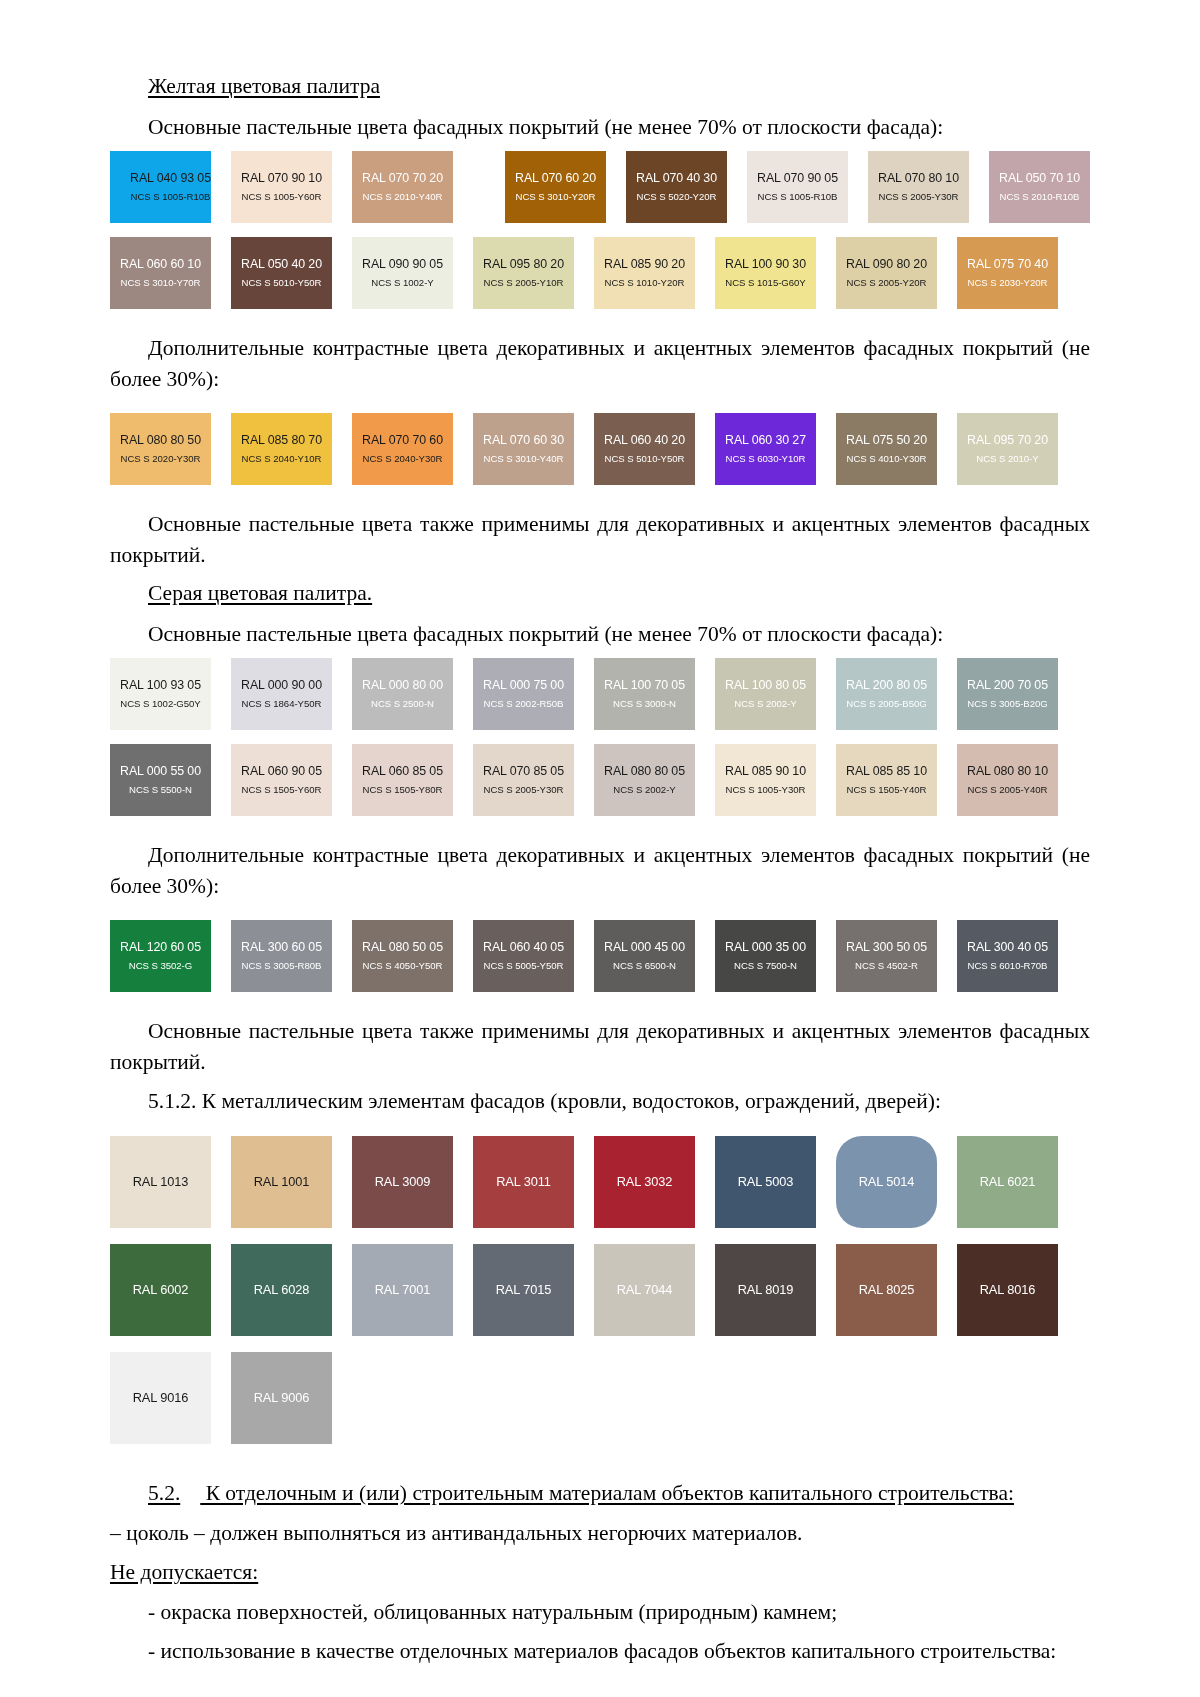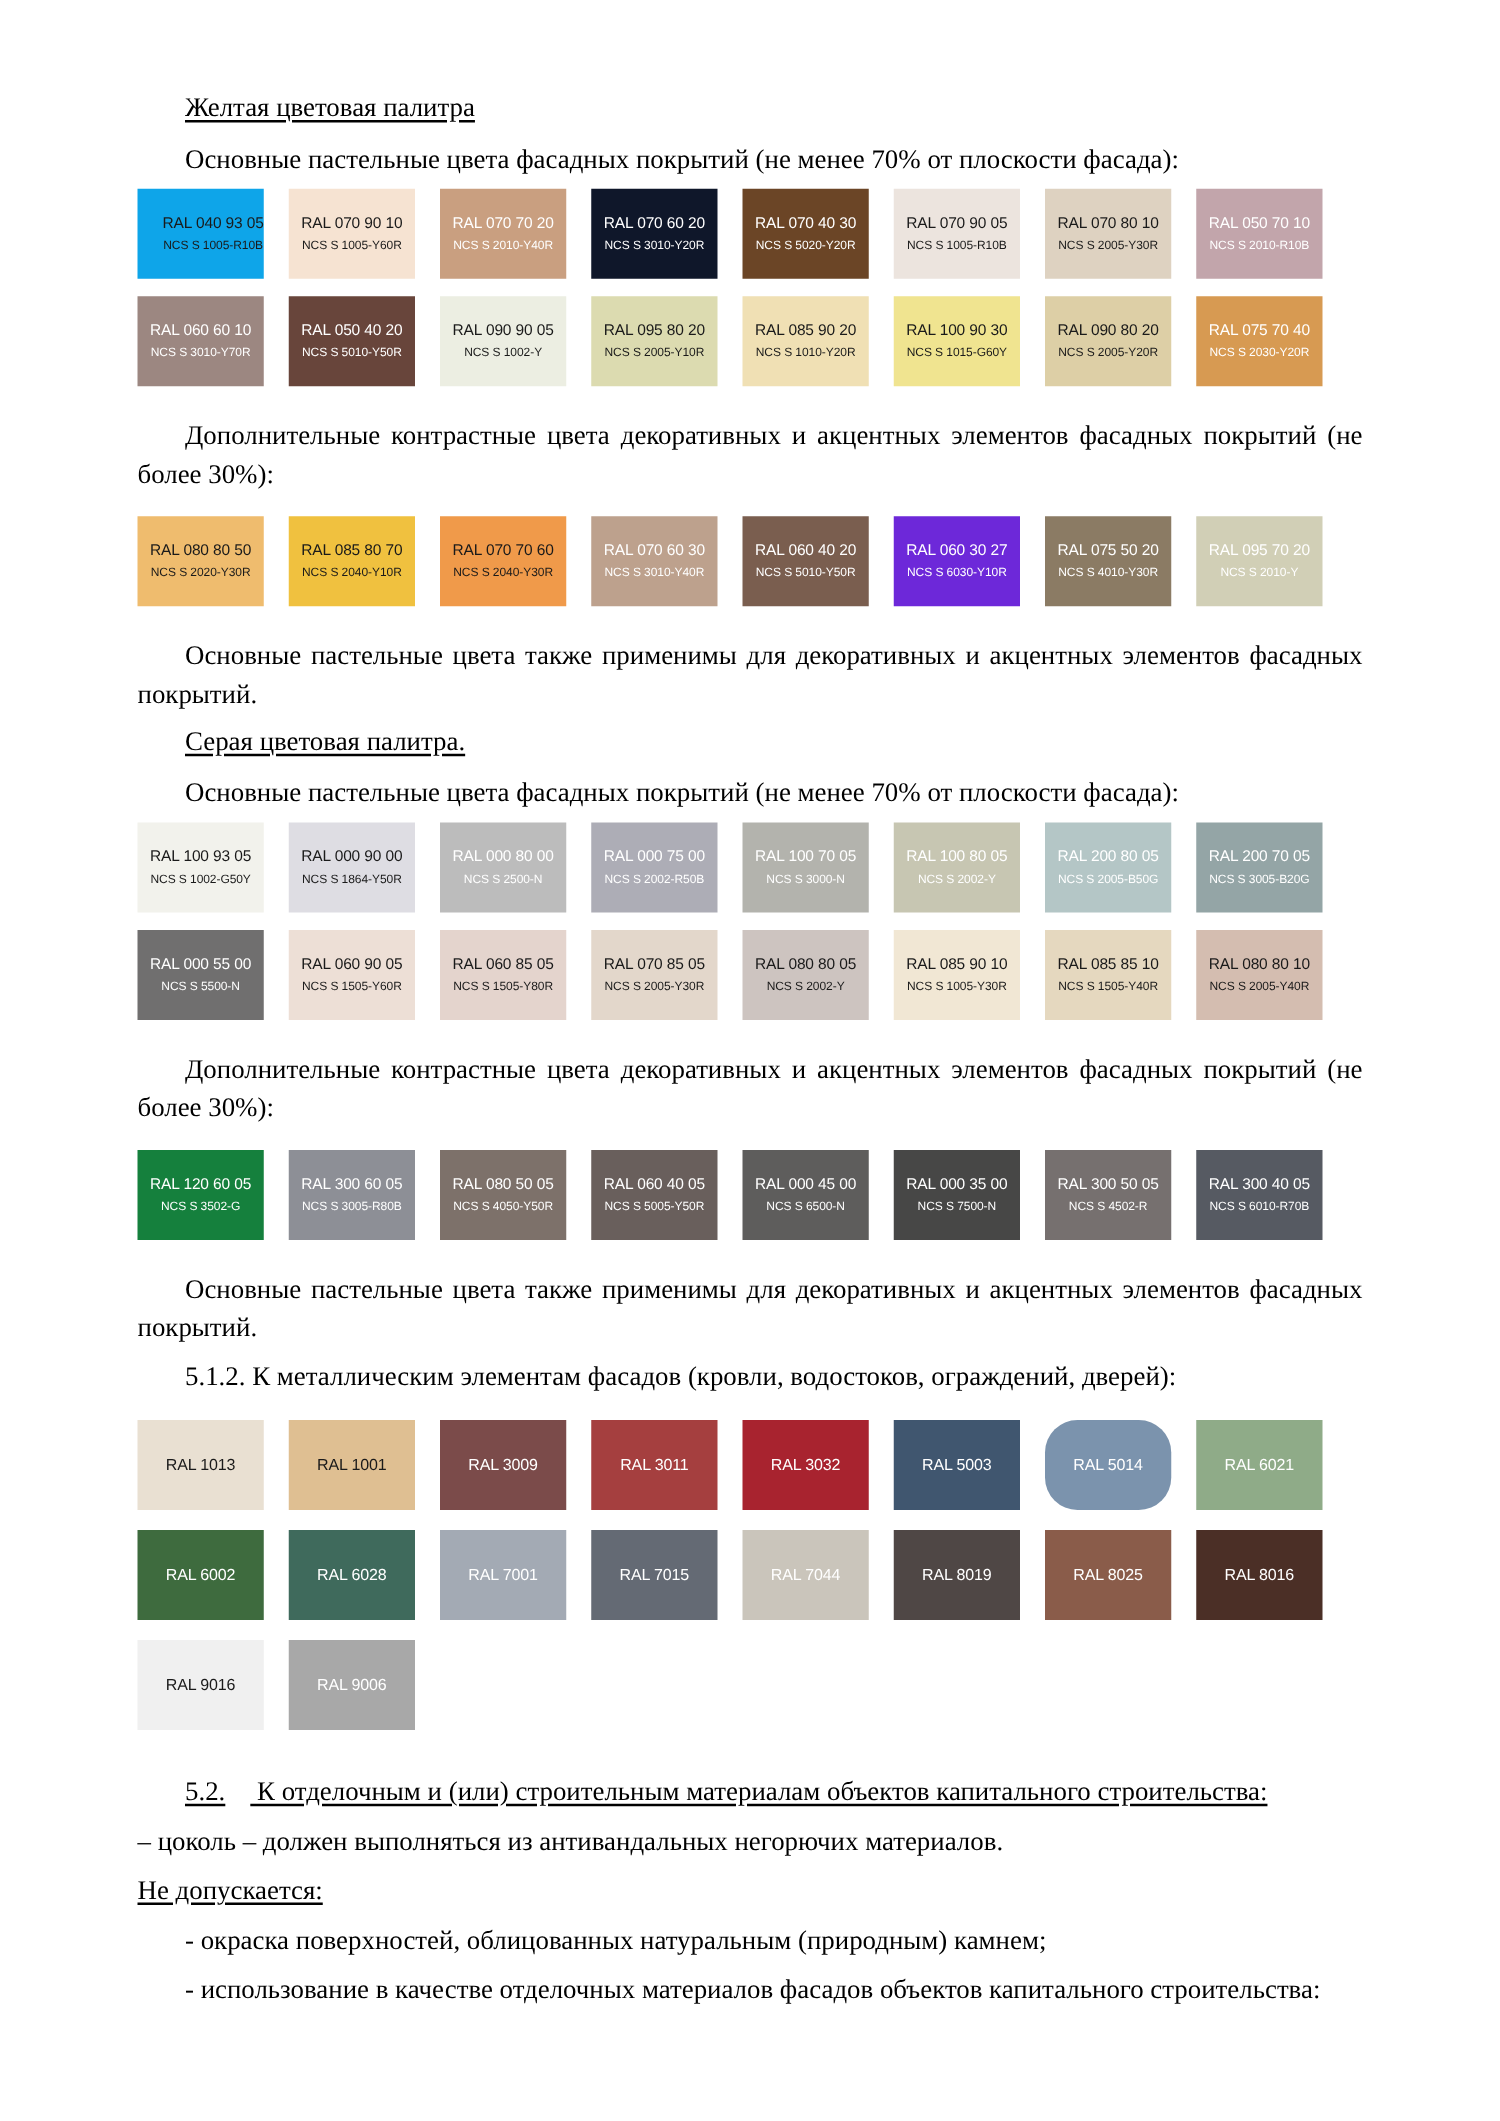--- a/index.html
+++ b/index.html
@@ -82,21 +82,21 @@
     margin-top: 5px;
     letter-spacing: -0.05px;
   }
   
   .swatch-row.accent .swatch { height: 72px; }
 
   
   .swatch-row.metal { gap: 20px; margin-bottom: 16px; }
   .metal-swatch {
     width: 101px;
-    height: 72px;
+    height: 92px;
     display: flex;
     align-items: center;
     justify-content: center;
     font-family: "Liberation Sans", "DejaVu Sans", sans-serif;
     font-size: 12.8px;
     letter-spacing: -0.1px;
   }
   .bottom-block { margin-top: 34px; }
 </style>
 </head>
@@ -114,21 +114,21 @@
         <div class="ncs">NCS S 1005-R10B</div>
       </div>
       <div class="swatch" style="background: rgb(246, 227, 210); color: rgb(26, 26, 26);">
         <div class="ral">RAL 070 90 10</div>
         <div class="ncs">NCS S 1005-Y60R</div>
       </div>
       <div class="swatch" style="background: rgb(201, 159, 128); color: rgb(255, 255, 255);">
         <div class="ral">RAL 070 70 20</div>
         <div class="ncs">NCS S 2010-Y40R</div>
       </div>
-      <div class="swatch" style="background: #0f172a; color: rgb(255, 255, 255);">
+      <div class="swatch" style="background: #a16207; color: rgb(255, 255, 255); margin-left: 32px;">
         <div class="ral">RAL 070 60 20</div>
         <div class="ncs">NCS S 3010-Y20R</div>
       </div>
       <div class="swatch" style="background: rgb(107, 69, 38); color: rgb(255, 255, 255);">
         <div class="ral">RAL 070 40 30</div>
         <div class="ncs">NCS S 5020-Y20R</div>
       </div>
       <div class="swatch" style="background: rgb(236, 228, 222); color: rgb(26, 26, 26);">
         <div class="ral">RAL 070 90 05</div>
         <div class="ncs">NCS S 1005-R10B</div>

